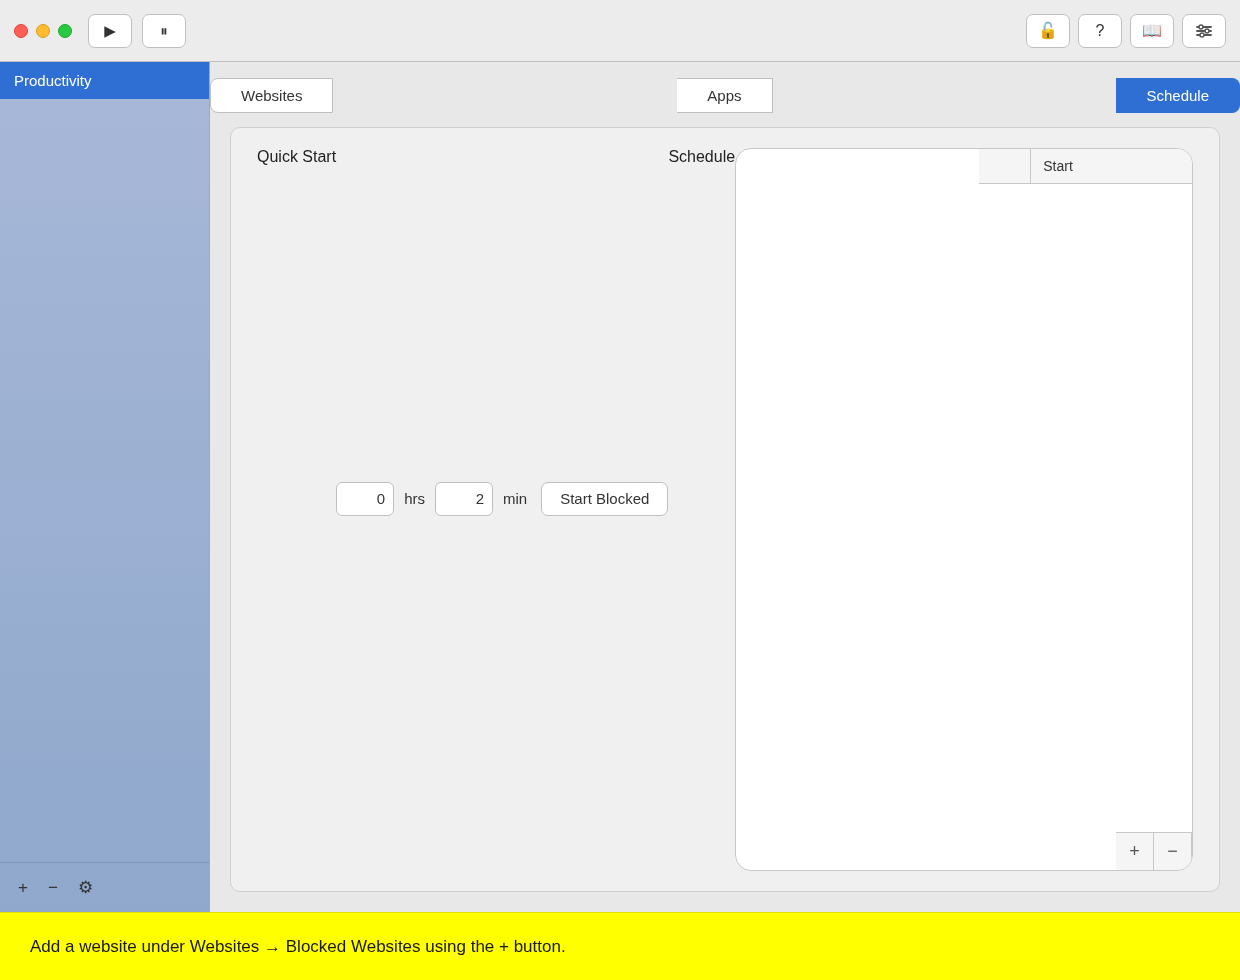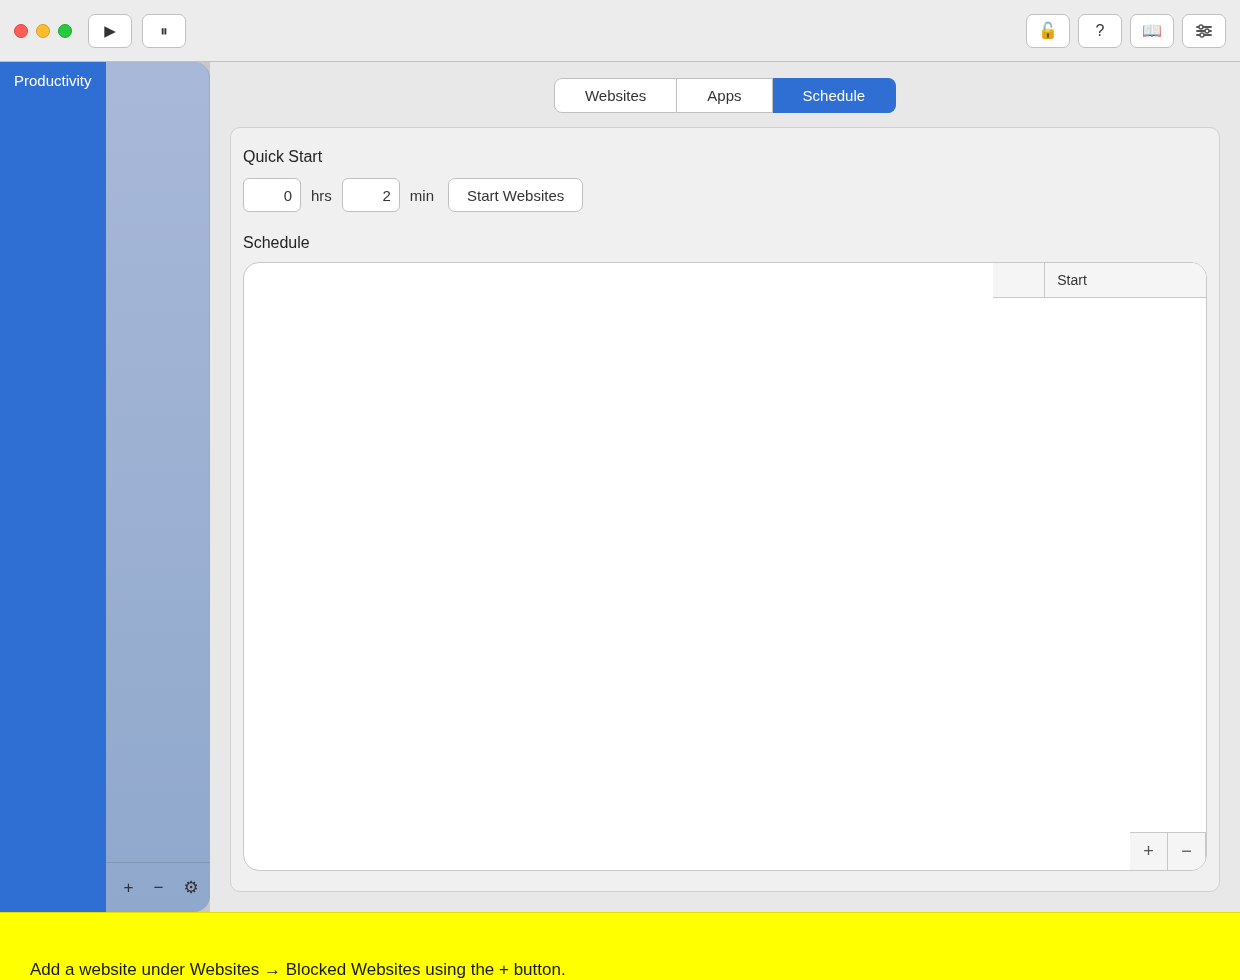--- a/index.html
+++ b/index.html
@@ -89,24 +89,23 @@
       display: flex;
       flex: 1;
       overflow: hidden;
     }
 
     
     .sidebar {
       width: 210px;
       background: linear-gradient(180deg, #a8b8d8 0%, #8fa8cc 100%);
       display: flex;
-      flex-direction: row;
+      flex-direction: column;
       flex-shrink: 0;
       border-right: 1px solid #9aaac4;
-      border-radius: 16px;
     }
 
     .sidebar-item {
       padding: 10px 14px;
       cursor: pointer;
       font-size: 15px;
       color: #1a1a1a;
     }
 
     .sidebar-item.active {
@@ -138,21 +137,21 @@
       flex: 1;
       background: #e8e8e8;
       display: flex;
       flex-direction: column;
       overflow: hidden;
     }
 
     
     .tabs-bar {
       display: flex;
-      justify-content: center;
+      justify-content: space-between;
       padding: 16px 0 0 0;
       gap: 0;
     }
 
     .tab {
       padding: 8px 30px;
       background: white;
       border: 1px solid #c0c0c0;
       cursor: pointer;
       font-size: 15px;
@@ -169,23 +168,23 @@
     }
 
     
     .panel {
       margin: 14px 20px 20px 20px;
       background: #f0f0f0;
       border-radius: 10px;
       border: 1px solid #d0d0d0;
       flex: 1;
       display: flex;
-      flex-direction: column;
-      overflow: hidden;
-      padding: 20px 12px;
+      flex-direction: row;
+      overflow: hidden;
+      padding: 20px 26px;
     }
 
     .quick-start-label {
       font-size: 16px;
       color: #222;
       margin-bottom: 12px;
       font-weight: 400;
     }
 
     .quick-start-row {
@@ -285,21 +284,21 @@
       display: flex;
       align-items: center;
       justify-content: center;
     }
 
     
     .notification-bar {
       height: 68px;
       background: #ffff00;
       display: flex;
-      align-items: flex-end;
+      align-items: center;
       padding: 0 30px;
       flex-shrink: 0;
       border-top: 1px solid #e0e000;
     }
 
     .notification-text {
       font-size: 17px;
       color: #1a1a1a;
     }
   </style>
@@ -355,21 +354,21 @@
 
     <div class="panel">
 
       <div class="quick-start-label">Quick Start</div>
 
       <div class="quick-start-row">
         <input class="time-input" type="text" value="0" style="">
         <span class="unit-label">hrs</span>
         <input class="time-input" type="text" value="2" style="">
         <span class="unit-label">min</span>
-        <button class="start-blocking-btn">Start Websites</button>
+        <button class="start-blocking-btn">Start Blocked</button>
       </div>
 
       <div class="schedule-label">Schedule</div>
 
       <div class="schedule-table-wrapper">
         <div class="schedule-table-header">
           <div class="schedule-table-header-cell"></div>
           <div class="schedule-table-header-cell">Start</div>
         </div>
         <div class="schedule-table-body"></div>

